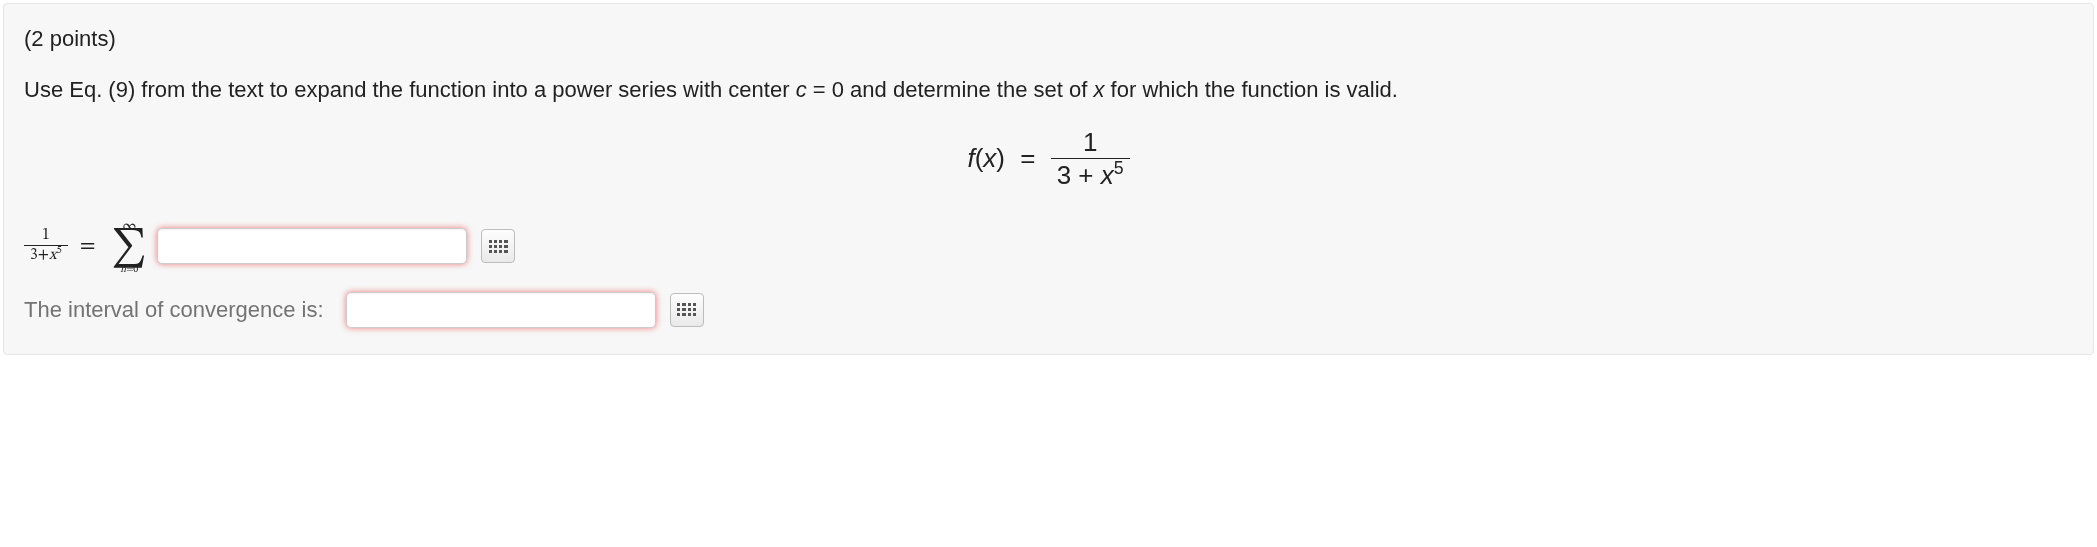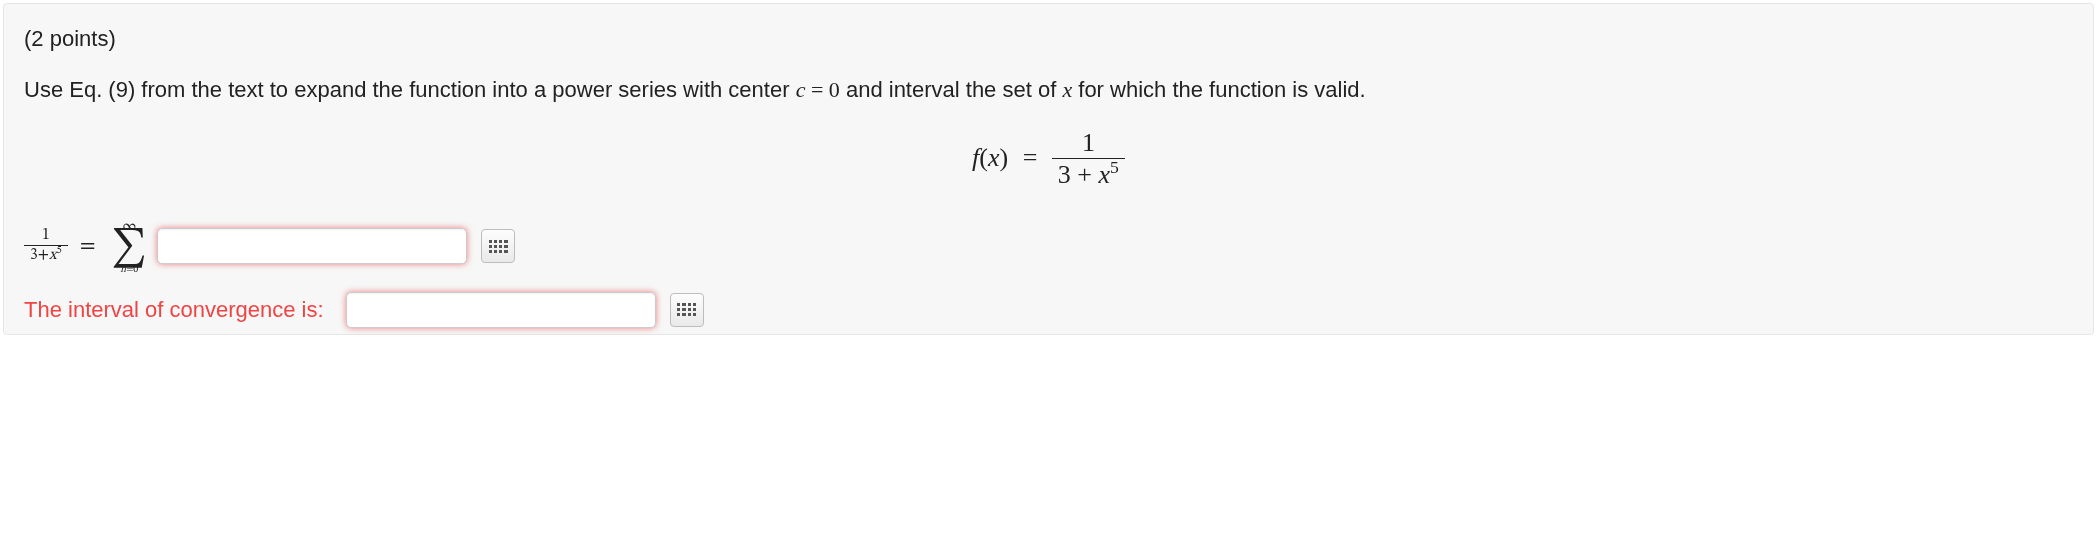--- a/index.html
+++ b/index.html
@@ -6,34 +6,34 @@
   body {
     margin: 0;
     padding: 0;
     font-family: Arial, Helvetica, sans-serif;
     background: #ffffff;
   }
   .problem-container {
     background: #f7f7f7;
     border: 1px solid #e6e6e6;
     border-radius: 4px;
-    padding: 18px 20px 6px 20px;
+    padding: 18px 20px 26px 20px;
     margin: 3px;
     font-size: 22px;
     color: #222;
     line-height: 1.5;
   }
   .points-line {
     margin-bottom: 18px;
   }
   .prompt-line {
     margin-bottom: 22px;
   }
   .math {
-    font-family: Liberation Serif, serif;
+    font-family: Liberation Sans, sans-serif;
     font-style: italic;
   }
   .math .rm { font-style: normal; }
   .equation-display {
     text-align: center;
     margin: 8px 0 28px 0;
     font-size: 26px;
   }
   
   .frac {
@@ -129,32 +129,32 @@
     align-items: center;
     gap: 8px;
   }
   .eq-sign {
     font-family: "Cambria Math","STIX Two Math","Times New Roman", serif;
     font-size: 22px;
     padding: 0 4px;
   }
   .plain-label {
     font-size: 22px;
-    color: #ef4444;
+    color: #737373;
   }
 </style>
 </head>
 <body>
 
 <div class="problem-container">
 
   <div class="points-line">(2 points)</div>
 
   <div class="prompt-line">
-    <span>Use Eq. (9) from the text to expand the function into a power series with center </span><span class="math"><span class="math" style="font-style:italic">c</span> <span class="rm">=</span> <span class="rm">0</span></span><span> and interval the set of </span><span class="math">x</span><span> for which the function is valid.</span>
+    <span>Use Eq. (9) from the text to expand the function into a power series with center </span><span class="math"><span class="math" style="font-style:italic">c</span> <span class="rm">=</span> <span class="rm">0</span></span><span> and determine the set of </span><span class="math">x</span><span> for which the function is valid.</span>
   </div>
 
   <div class="equation-display math">
     <span><span style="font-style:italic">f</span><span class="rm">(</span><span style="font-style:italic">x</span><span class="rm">)</span></span>
     <span class="rm" style="padding:0 8px">=</span>
     <span class="frac">
       <span class="num rm">1</span>
       <span class="den"><span class="rm">3 + </span><span style="font-style:italic">x</span><sup class="rm">5</sup></span>
     </span>
   </div>

